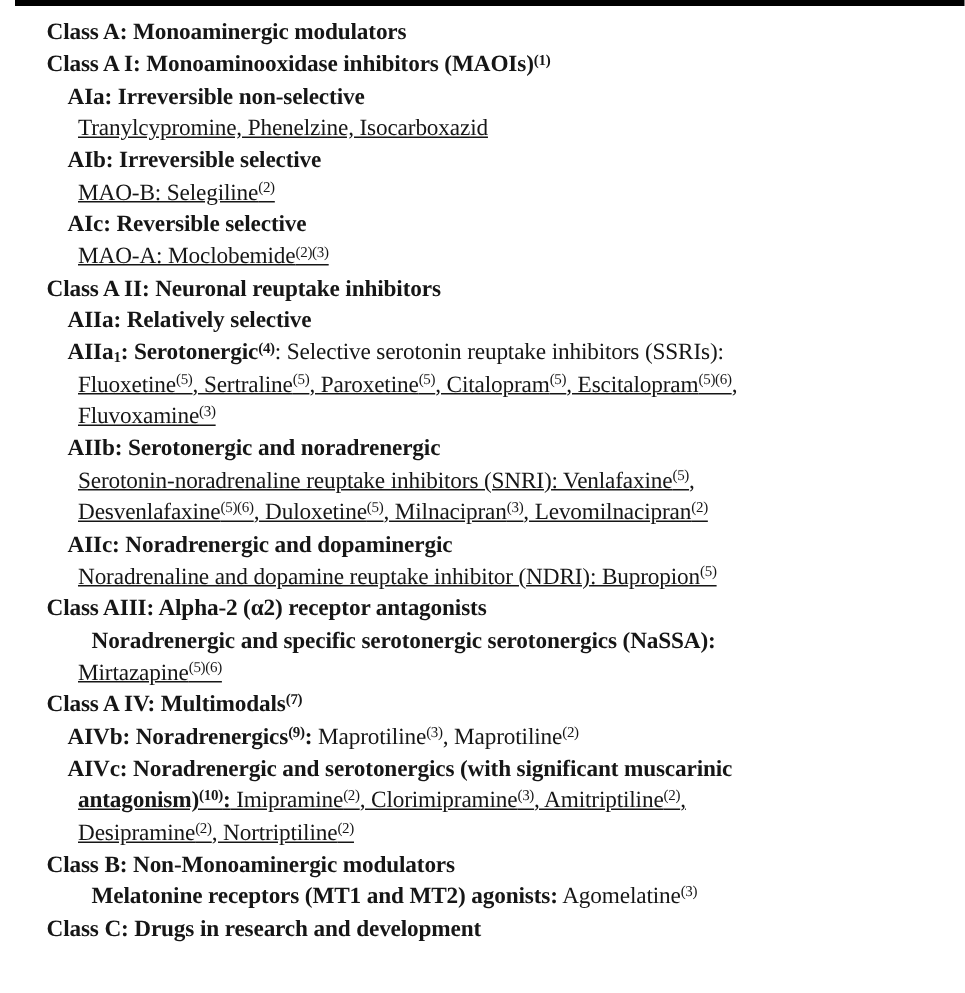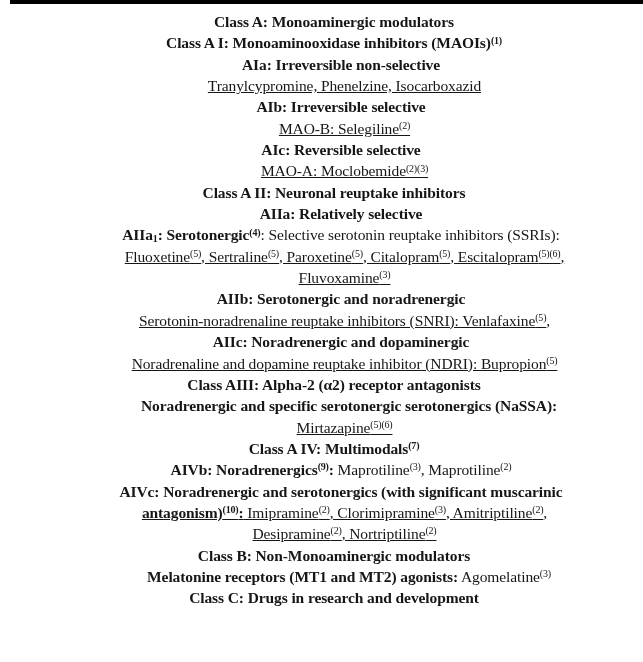--- a/index.html
+++ b/index.html
@@ -22,21 +22,20 @@
     height: 4px;
     background: #000000;
   }
   .content {
     position: absolute;
     top: 11px;
     left: 31px;
     right: 6px;
     color: #161616;
     font-size: 15.5px;
-    text-align: center;
   }
   .line {
     line-height: 21.35px;
     white-space: nowrap;
     letter-spacing: -0.1px;
   }
   .indent-0 { padding-left: 0; }
   .indent-1 { padding-left: 14px; }
   .indent-2 { padding-left: 21px; text-decoration: underline; }
   .indent-3 { padding-left: 30px; }
@@ -72,20 +71,21 @@
       <div class="line indent-2"><span>MAO-B: Selegiline</span><sup>(2)</sup></div>
       <div class="line indent-1"><span class="b">AIc: Reversible selective</span></div>
       <div class="line indent-2"><span>MAO-A: Moclobemide</span><sup>(2)(3)</sup></div>
       <div class="line indent-0"><span class="b">Class A II: Neuronal reuptake inhibitors</span></div>
       <div class="line indent-1"><span class="b">AIIa: Relatively selective</span></div>
       <div class="line indent-1"><span class="b">AIIa</span><sub class="b">1</sub><span class="b">: Serotonergic</span><sup class="b">(4)</sup><span>: Selective serotonin reuptake inhibitors (SSRIs):</span></div>
       <div class="line indent-2"><span>Fluoxetine</span><sup>(5)</sup><span>, Sertraline</span><sup>(5)</sup><span>, Paroxetine</span><sup>(5)</sup><span>, Citalopram</span><sup>(5)</sup><span>, Escitalopram</span><sup>(5)(6)</sup><span>,</span></div>
       <div class="line indent-2"><span>Fluvoxamine</span><sup>(3)</sup></div>
       <div class="line indent-1"><span class="b">AIIb: Serotonergic and noradrenergic</span></div>
       <div class="line indent-2"><span>Serotonin-noradrenaline reuptake inhibitors (SNRI): Venlafaxine</span><sup>(5)</sup><span>,</span></div>
+      <div class="line indent-2"><span>Desvenlafaxine</span><sup>(5)(6)</sup><span>, Duloxetine</span><sup>(5)</sup><span>, Milnacipran</span><sup>(3)</sup><span>, Levomilnacipran</span><sup>(2)</sup></div>
       <div class="line indent-1"><span class="b">AIIc: Noradrenergic and dopaminergic</span></div>
       <div class="line indent-2"><span>Noradrenaline and dopamine reuptake inhibitor (NDRI): Bupropion</span><sup>(5)</sup></div>
       <div class="line indent-0"><span class="b">Class AIII: Alpha-2 (α2) receptor antagonists</span></div>
       <div class="line indent-3"><span class="b">Noradrenergic and specific serotonergic serotonergics (NaSSA):</span></div>
       <div class="line indent-2"><span>Mirtazapine</span><sup>(5)(6)</sup></div>
       <div class="line indent-0"><span class="b">Class A IV: Multimodals</span><sup class="b">(7)</sup></div>
       <div class="line indent-1"><span class="b">AIVb: Noradrenergics</span><sup class="b">(9)</sup><span class="b">:</span><span> Maprotiline</span><sup>(3)</sup><span>, Maprotiline</span><sup>(2)</sup></div>
       <div class="line indent-1"><span class="b">AIVc: Noradrenergic and serotonergics (with significant muscarinic</span></div>
       <div class="line indent-2"><span class="b">antagonism)</span><sup class="b">(10)</sup><span class="b">:</span><span> Imipramine</span><sup>(2)</sup><span>, Clorimipramine</span><sup>(3)</sup><span>, Amitriptiline</span><sup>(2)</sup><span>,</span></div>
       <div class="line indent-2"><span>Desipramine</span><sup>(2)</sup><span>, Nortriptiline</span><sup>(2)</sup></div>

